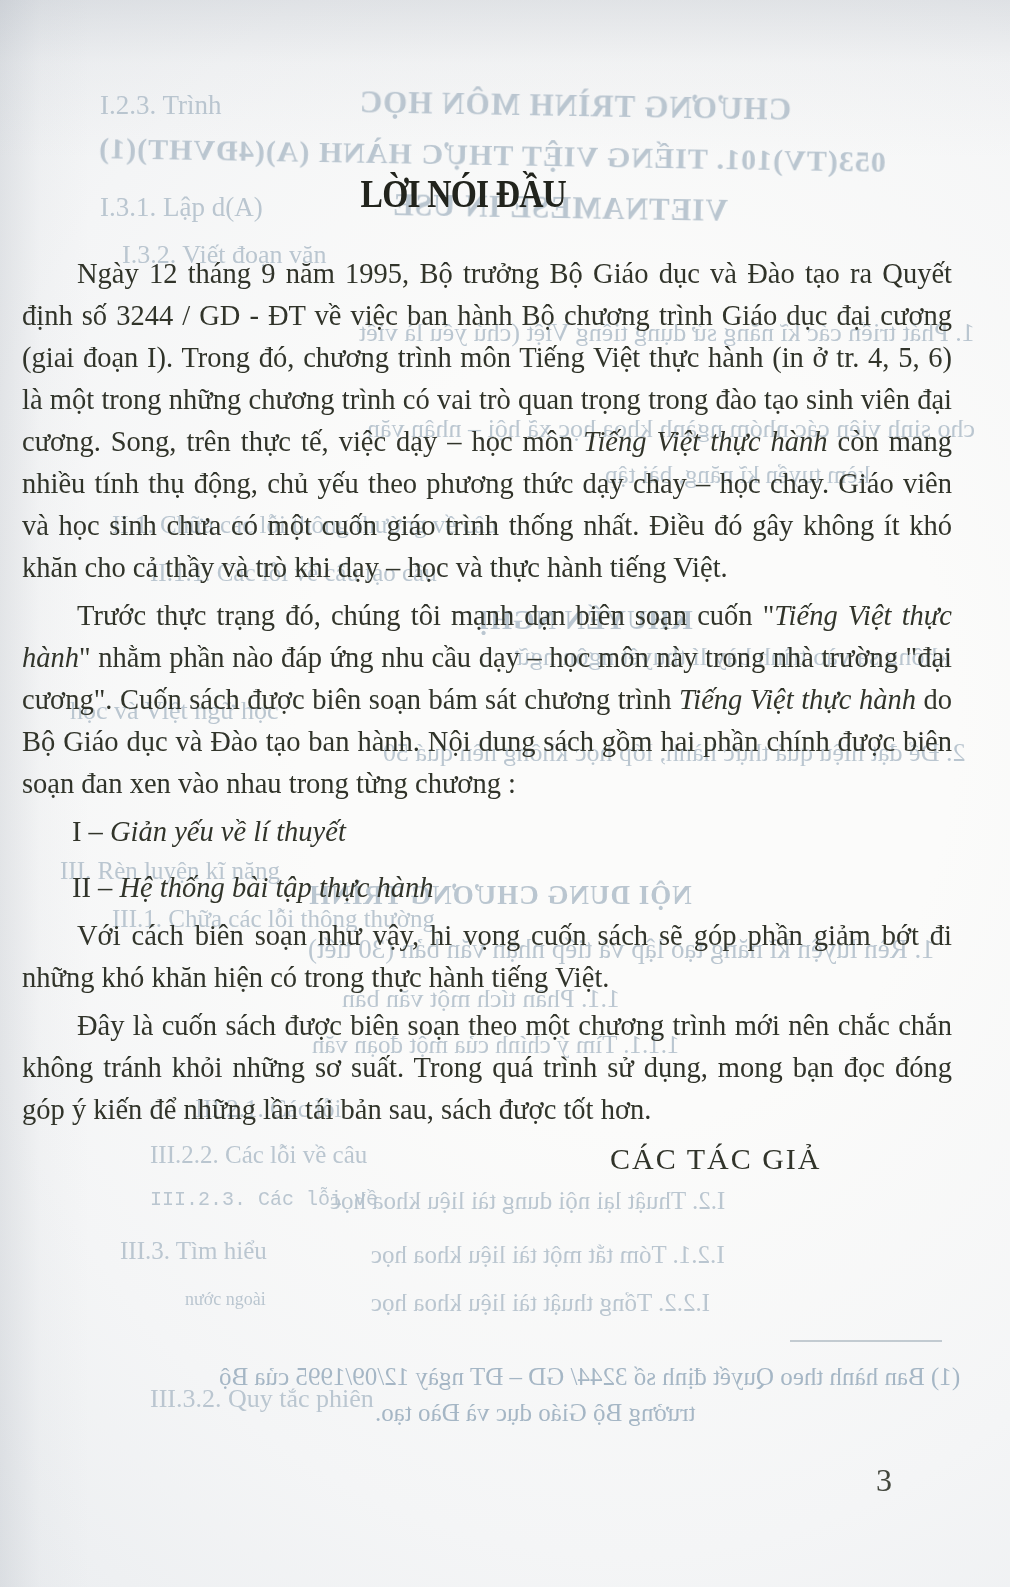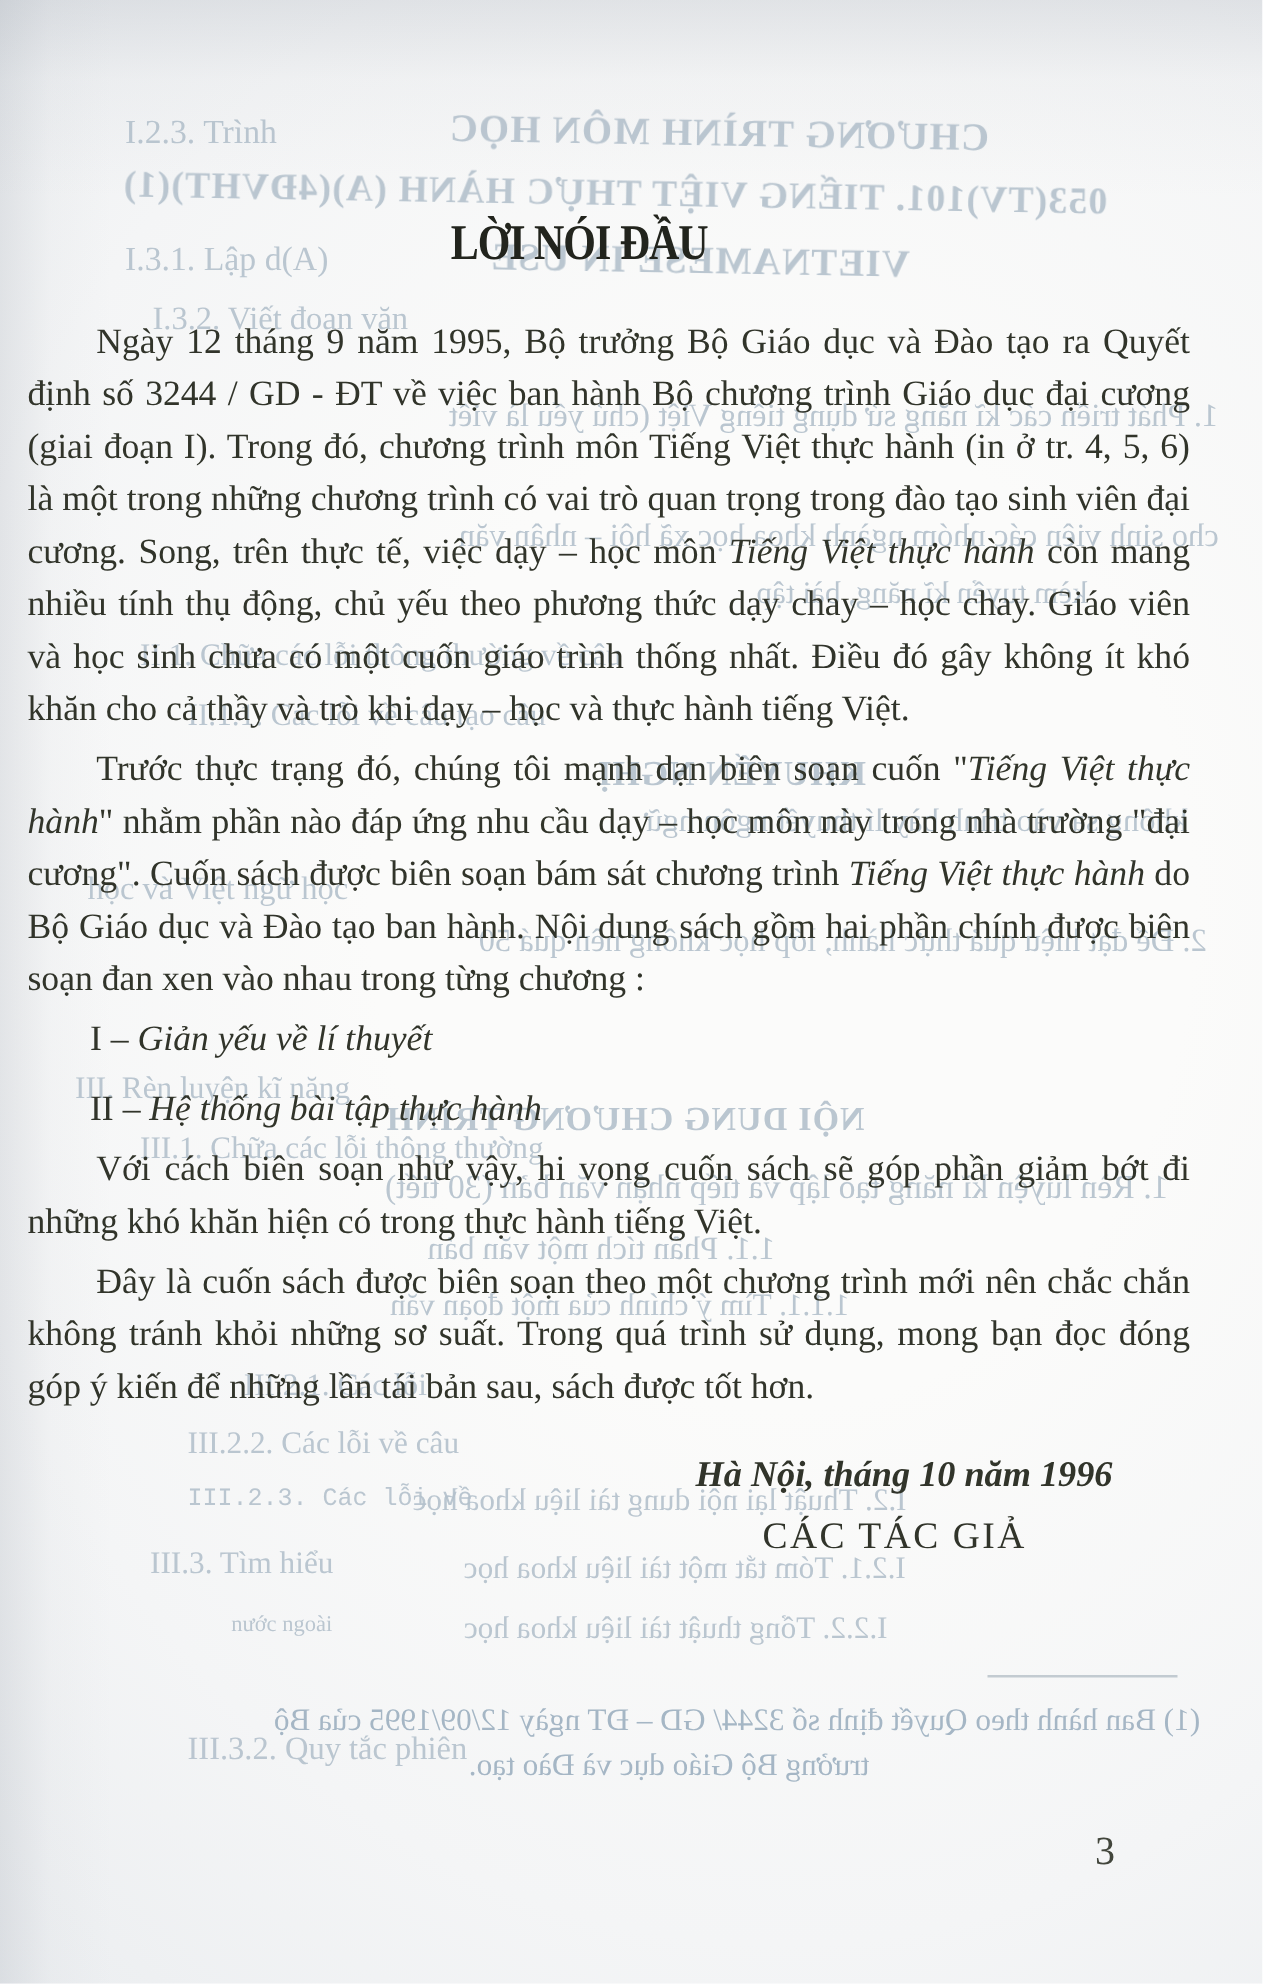--- a/index.html
+++ b/index.html
@@ -89,18 +89,17 @@
 
     <div class="body-text">
         <p class="para"><span>Ngày 12 tháng 9 năm 1995, Bộ trưởng Bộ Giáo dục và Đào tạo ra Quyết định số 3244 / GD - ĐT về việc ban hành Bộ chương trình Giáo dục đại cương (giai đoạn I). Trong đó, chương trình môn Tiếng Việt thực hành (in ở tr. 4, 5, 6) là một trong những chương trình có vai trò quan trọng trong đào tạo sinh viên đại cương. Song, trên thực tế, việc dạy – học môn </span><span class="it">Tiếng Việt thực hành</span><span> còn mang nhiều tính thụ động, chủ yếu theo phương thức dạy chay – học chay. Giáo viên và học sinh chưa có một cuốn giáo trình thống nhất. Điều đó gây không ít khó khăn cho cả thầy và trò khi dạy – học và thực hành tiếng Việt.</span></p>
         <p class="para"><span>Trước thực trạng đó, chúng tôi mạnh dạn biên soạn cuốn "</span><span class="it">Tiếng Việt thực hành</span><span>" nhằm phần nào đáp ứng nhu cầu dạy – học môn này trong nhà trường "đại cương". Cuốn sách được biên soạn bám sát chương trình </span><span class="it">Tiếng Việt thực hành</span><span> do Bộ Giáo dục và Đào tạo ban hành. Nội dung sách gồm hai phần chính được biên soạn đan xen vào nhau trong từng chương :</span></p>
         <p class="list-item"><span>I – </span><span class="it">Giản yếu về lí thuyết</span></p>
         <p class="list-item"><span>II – </span><span class="it">Hệ thống bài tập thực hành</span></p>
         <p class="para"><span>Với cách biên soạn như vậy, hi vọng cuốn sách sẽ góp phần giảm bớt đi những khó khăn hiện có trong thực hành tiếng Việt.</span></p>
         <p class="para"><span>Đây là cuốn sách được biên soạn theo một chương trình mới nên chắc chắn không tránh khỏi những sơ suất. Trong quá trình sử dụng, mong bạn đọc đóng góp ý kiến để những lần tái bản sau, sách được tốt hơn.</span></p>
       </div>
 
-    <span class="sig-place">Hà Nội, tháng 10 năm 1996</span>
     <span class="sig-author">CÁC TÁC GIẢ</span>
   </div>
 
   <div class="page-num">3</div>
 </div>
 
 </body></html>

